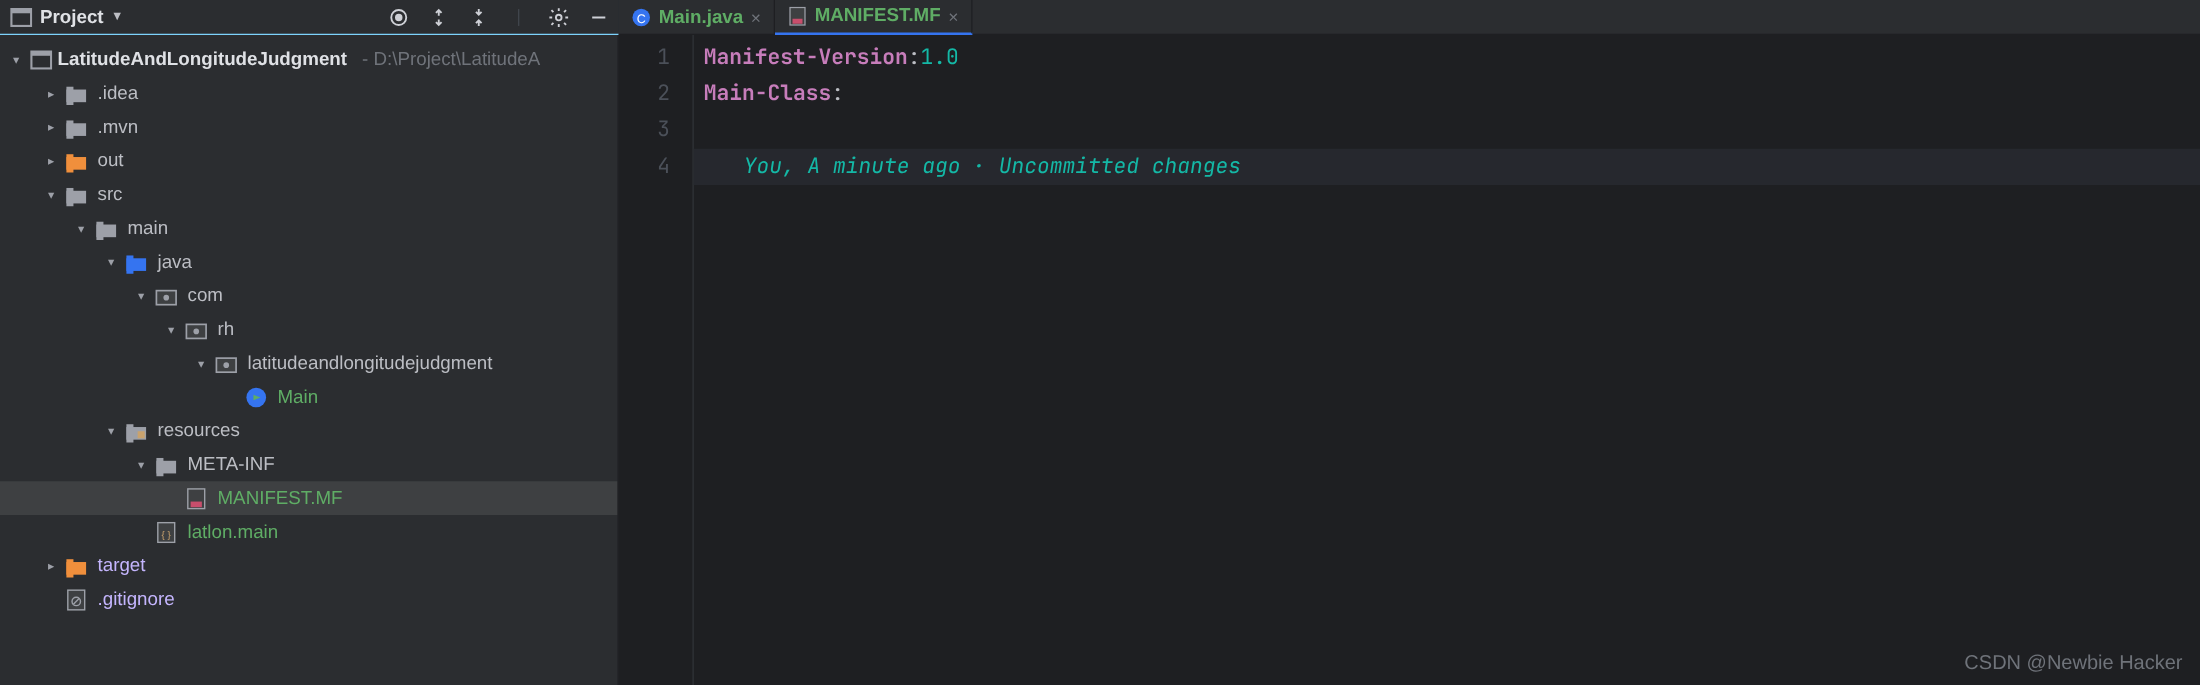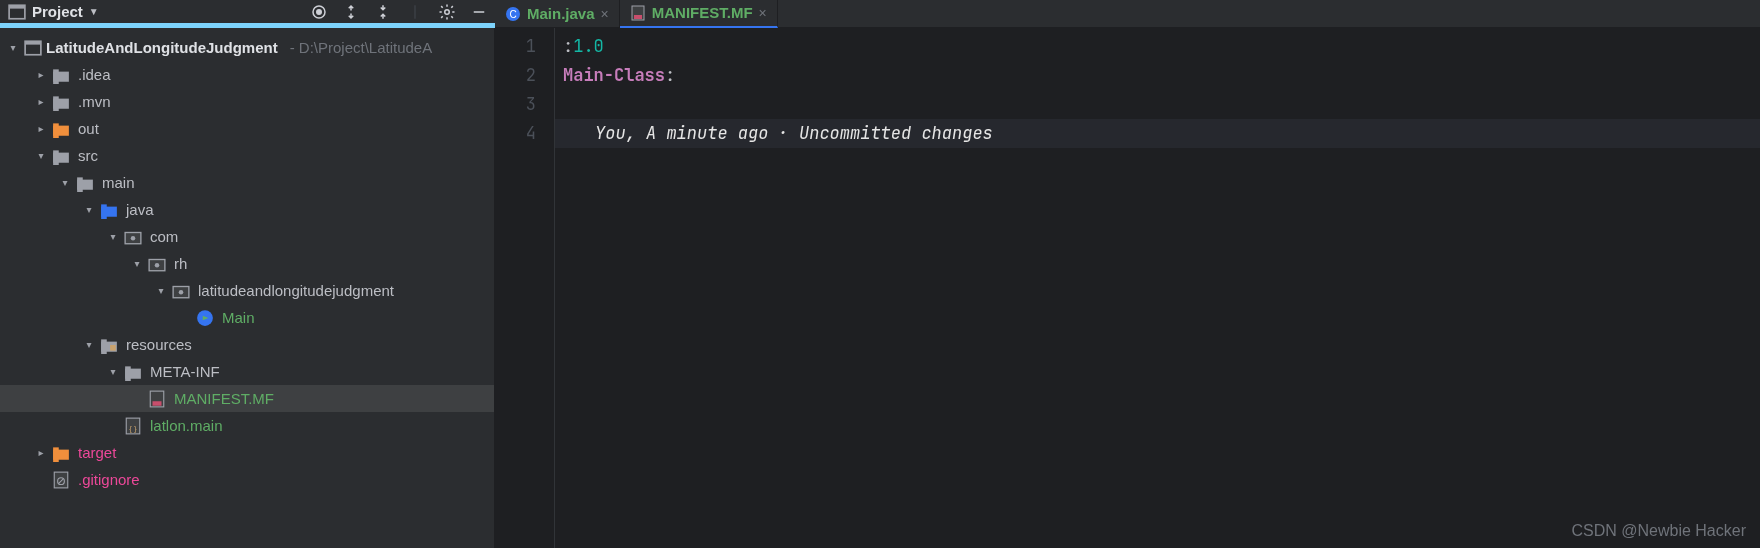--- a/index.html
+++ b/index.html
@@ -14,21 +14,21 @@
     position: relative;
     display: flex;
     flex-direction: column;
   }
   .top-row { display: flex; height: 28px; }
   .tool-header {
     display: flex;
     align-items: center;
     height: 28px;
     background: #2b2d30;
-    border-bottom: 5px solid #7dd3fc;
+    border-bottom: 1px solid #7dd3fc;
     width: 495px;
     flex: 0 0 495px;
   }
   .tool-header .title-wrap { display: flex; align-items: center; gap: 6px; padding-left: 8px; }
   .tool-header .title { color: #dfe1e5; font-weight: 600; }
   .dropdown-arrow { color: #bcbec4; font-size: 10px; }
   .toolbar-spacer { flex: 1; }
   .toolbar-icons { display: flex; align-items: center; gap: 0; }
   .toolbar-icons .ico-btn {
     width: 32px; height: 28px;
@@ -72,21 +72,21 @@
     white-space: nowrap;
     cursor: pointer;
   }
   .node.selected { background: #3e4042; }
   .arrow-slot { width: 14px; display: flex; justify-content: center; color: #9da0a8; font-size: 10px; }
   .indent { display: inline-block; }
   .node-label { margin-left: 4px; }
   .bold { font-weight: 600; color: #dfe1e5; }
   .path-tail { color: #6f737a; margin-left: 8px; }
   .green-text { color: #5fad65; }
-  .yellow-text { color: #ec4899; }
+  .yellow-text { color: #c4b5fd; }
   .icn { width: 18px; height: 18px; display:flex; align-items:center; justify-content:center; }
   .folder-gray svg rect.body{ fill:#9da0a8 } .folder-gray svg rect.tab{fill:#9da0a8}
   .folder-orange svg rect.body{ fill:#f08f3c } .folder-orange svg rect.tab{fill:#f08f3c}
   .folder-blue svg rect.body{ fill:#3574f0 } .folder-blue svg rect.tab{fill:#3574f0}
   .pkg svg rect.body{fill:#3e4042; stroke:#9da0a8;} .pkg svg circle{fill:#9da0a8}
   .editor-area {
     flex: 1;
     display: flex;
     background: #1e1f22;
     font-family: "JetBrains Mono","Consolas",monospace;
@@ -104,21 +104,21 @@
   }
   .gutter div{height:29px}
   .code { flex:1; padding-top:4px; padding-left: 8px; position:relative; }
   .code-line{height:29px; display:flex; align-items:center}
   .kw { color:#c77dbb; font-weight:600 }
   .colon{ color:#bcbec4 }
   .val { color:#14b8a6 }
   .blame-line{
     height:29px; display:flex; align-items:center;
     padding-left: 32px;
-    color:#e5e5e5; font-style:italic;
+    color:#14b8a6; font-style:italic;
     background:#26282e; margin-left:-8px; padding-left:40px;
     width:calc(100% + 8px);
   }
   .watermark{
     position:absolute; right:14px; bottom:8px;
     color:#6f737a; font-size:16px;
   }
 </style>
 </head>
 <body>
@@ -406,20 +406,21 @@
 
   <div class="editor-area">
     <div class="gutter">
       <div>1</div>
       <div>2</div>
       <div>3</div>
       <div>4</div>
     </div>
     <div class="code">
       <div class="code-line">
+        <span class="kw">Manifest-Version</span>
           <span class="colon">: </span>
           <span class="val">1.0</span>
       </div>
       <div class="code-line">
         <span class="kw">Main-Class</span>
           <span class="colon">: </span>
       </div>
       <div class="code-line"></div>
       <div class="blame-line">
         <span>You, A minute ago · Uncommitted changes</span>

